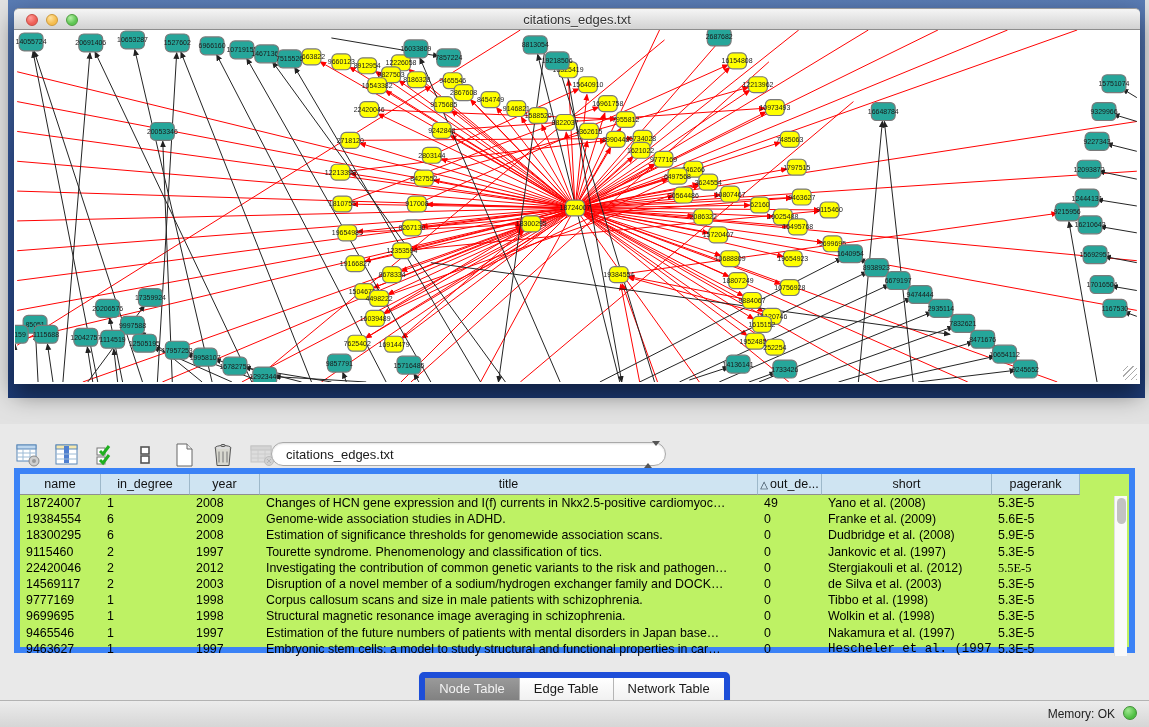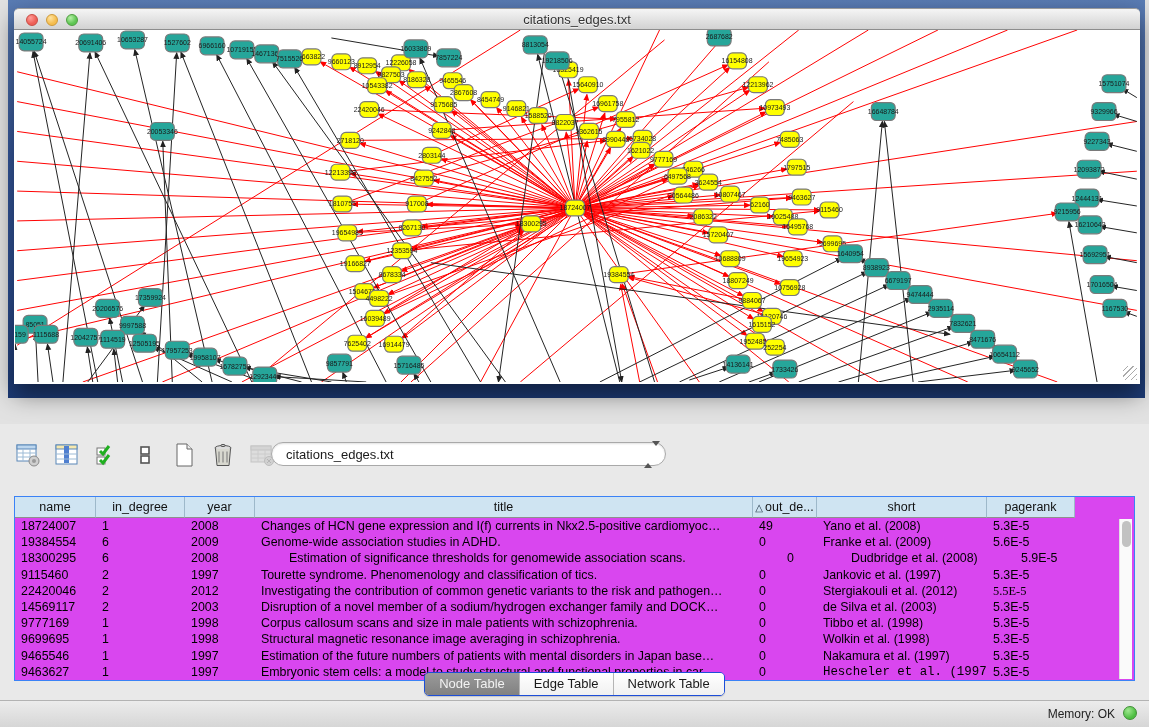--- a/index.html
+++ b/index.html
@@ -42,34 +42,34 @@
   .fx small { font-size:10px; }
   .combo { position:absolute; left:271px; top:18px; width:395px; height:24px; background:#fff;
     border:1px solid #a9a9a9; border-radius:12px; box-shadow:inset 0 1px 2px rgba(0,0,0,.12); }
   .combo .val { position:absolute; left:14px; top:4px; font-size:13px; color:#1a1a1a; }
   .combo .arrows { position:absolute; right:12px; top:3px; width:9px; height:18px; }
   .combo .arrows .up { width:0; height:0; border-left:4px solid transparent; border-right:4px solid transparent;
      border-bottom:5px solid #555; margin-bottom:3px; margin-top:2px; }
   .combo .arrows .dn { width:0; height:0; border-left:4px solid transparent; border-right:4px solid transparent;
      border-top:5px solid #555; }
 
-  .table-wrap { position:absolute; left:14px; top:72px; width:1121px; height:185px; background:#d946ef; border:1px solid #3b82f6; }
+  .table-wrap { position:absolute; left:14px; top:44px; width:1121px; height:185px; background:#bef264; border:6px solid #3b82f6; }
   .thead { display:flex; height:21px; }
   .th { background:#cfe4f2; border-right:1px solid #9db8ca; border-bottom:1px solid #8f8f8f;
      font-size:12.5px; color:#111; text-align:center; line-height:20px; overflow:hidden; white-space:nowrap; }
   .th .sort { font-size:10px; color:#234; margin-right:2px; }
   .trow { display:flex; height:16.2px; }
   .td { font-size:12.4px; color:#000; line-height:16px; padding-left:6px; overflow:hidden; white-space:nowrap;
      text-overflow:clip; }
   .vscroll { position:absolute; right:2px; top:22px; width:13px; height:160px; background:#fafafa;
      border-left:1px solid #e0e0e0; }
   .vthumb { position:absolute; left:1.5px; top:2px; width:9px; height:26px; background:#c2c2c2; border-radius:5px; }
 
   .tabs { position:absolute; left:0; top:248px; width:1149px; text-align:center; }
-  .seg { display:inline-flex; border:1px solid #1d4ed8; border-radius:5px; overflow:hidden;
+  .seg { display:inline-flex; border:6px solid #1d4ed8; border-radius:5px; overflow:hidden;
      box-shadow:0 1px 1px rgba(0,0,0,.15); }
   .seg button { font-family:"Liberation Sans",sans-serif; font-size:13px; padding:3px 14px 4px; border:none;
      background:linear-gradient(180deg,#ffffff,#f1f1f1); color:#1a1a1a; border-right:1px solid #b5b5b5; cursor:default; }
   .seg button:last-child { border-right:none;text-align:center; }
   .seg button.sel { background:linear-gradient(180deg,#9a9a9a,#818181); color:#f2f2f2; }
 
   .statusbar { position:absolute; left:0; top:700px; width:1149px; height:27px;
      background:linear-gradient(180deg,#ececec,#d6d6d6); border-top:1px solid #b3b3b3; }
   .mem { position:absolute; right:34px; top:6px; font-size:12px; color:#222; }
   .memdot { position:absolute; right:12px; top:5px; width:14px; height:14px; border-radius:50%;
@@ -878,21 +878,21 @@
             <div class="td" style="width: 70px;">2009</div>
             <div class="td" style="width: 498px;">Genome-wide association studies in ADHD.</div>
             <div class="td" style="width: 64px;">0</div>
             <div class="td" style="width: 170px;">Franke et al. (2009)</div>
             <div class="td" style="width: 88px;">5.6E-5</div>
           </div>
           <div class="trow">
             <div class="td" style="width: 81px;">18300295</div>
             <div class="td" style="width: 89px;">6</div>
             <div class="td" style="width: 70px;">2008</div>
-            <div class="td" style="width: 498px; margin-left: 28px;">Estimation of significance thresholds for genomewide association scans.</div>
+            <div class="td" style="width: 498px;">Estimation of significance thresholds for genomewide association scans.</div>
             <div class="td" style="width: 64px;">0</div>
             <div class="td" style="width: 170px;">Dudbridge et al. (2008)</div>
             <div class="td" style="width: 88px;">5.9E-5</div>
           </div>
           <div class="trow">
             <div class="td" style="width: 81px;">9115460</div>
             <div class="td" style="width: 89px;">2</div>
             <div class="td" style="width: 70px;">1997</div>
             <div class="td" style="width: 498px;">Tourette syndrome. Phenomenology and classification of tics.</div>
             <div class="td" style="width: 64px;">0</div>

